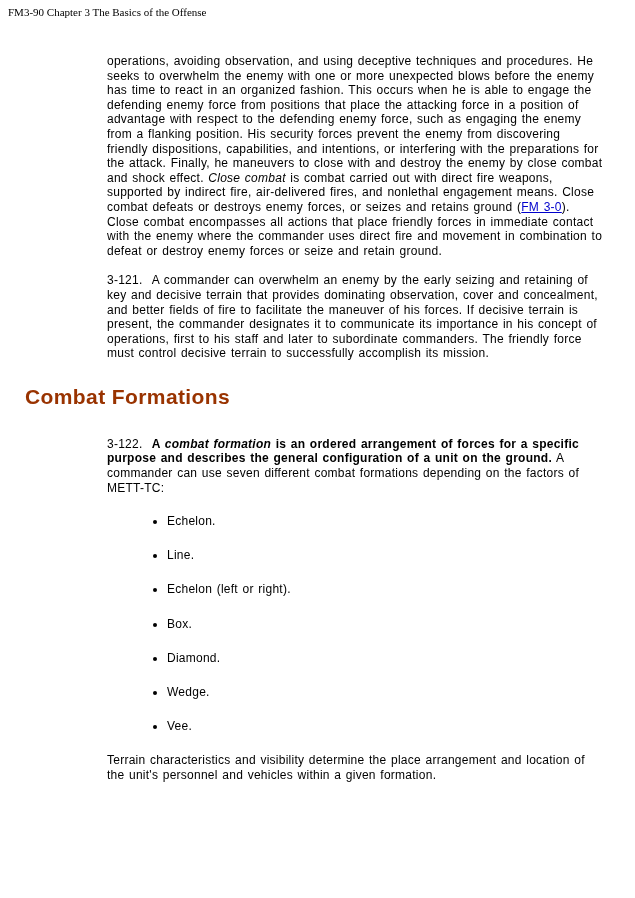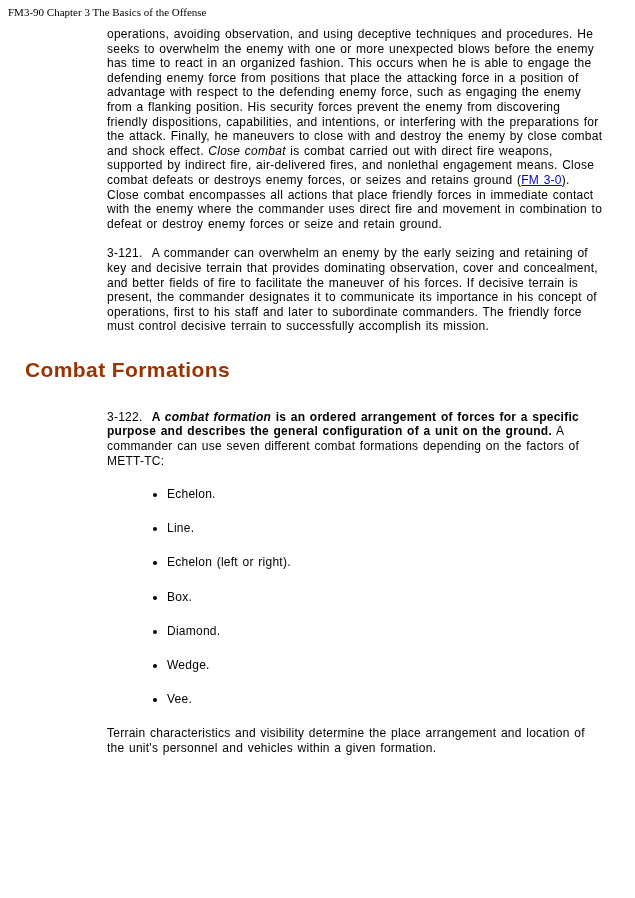--- a/index.html
+++ b/index.html
@@ -20,21 +20,21 @@
   }
   .content {
     margin-left: 107px;
     width: 497px;
     font-size: 12px;
     line-height: 14.6px;
     letter-spacing: 0.25px;
     word-spacing: 1px;
   }
   .content p { margin: 0 0 15px 0; }
-  .content p.first { margin-top: 9px; }
+  .content p.first { margin-top: 36px; }
   .content p.pre-heading { margin-bottom: 0; }
   .section-heading {
     margin: 24px 0 28px 25px;
     font-size: 21px;
     font-weight: bold;
     color: #993300;
     letter-spacing: 0.4px;
     font-family: "Liberation Sans", sans-serif;
   }
   ul.formations {

